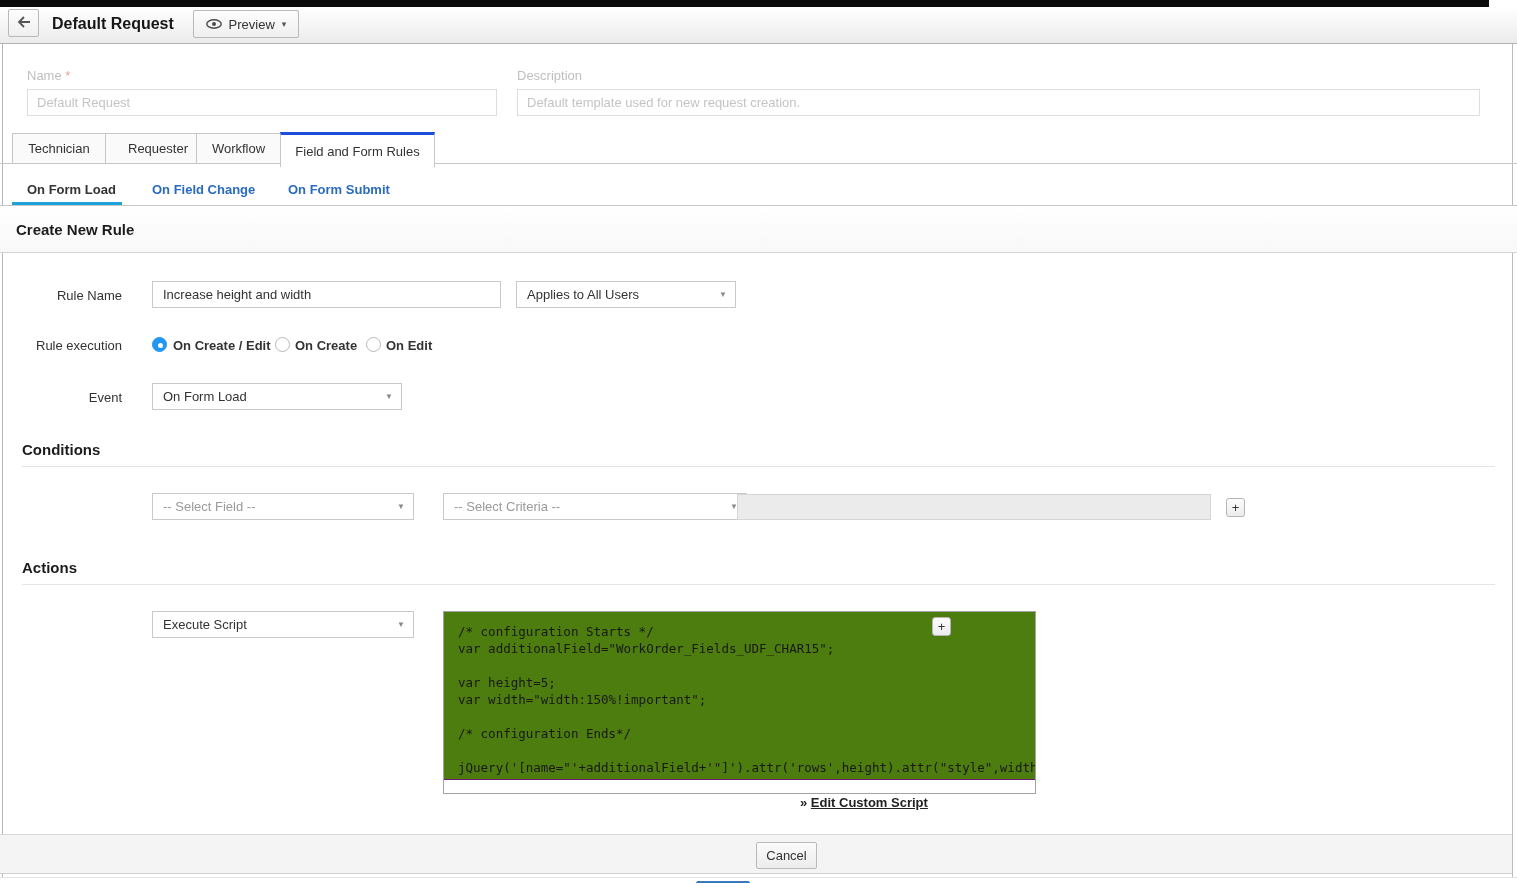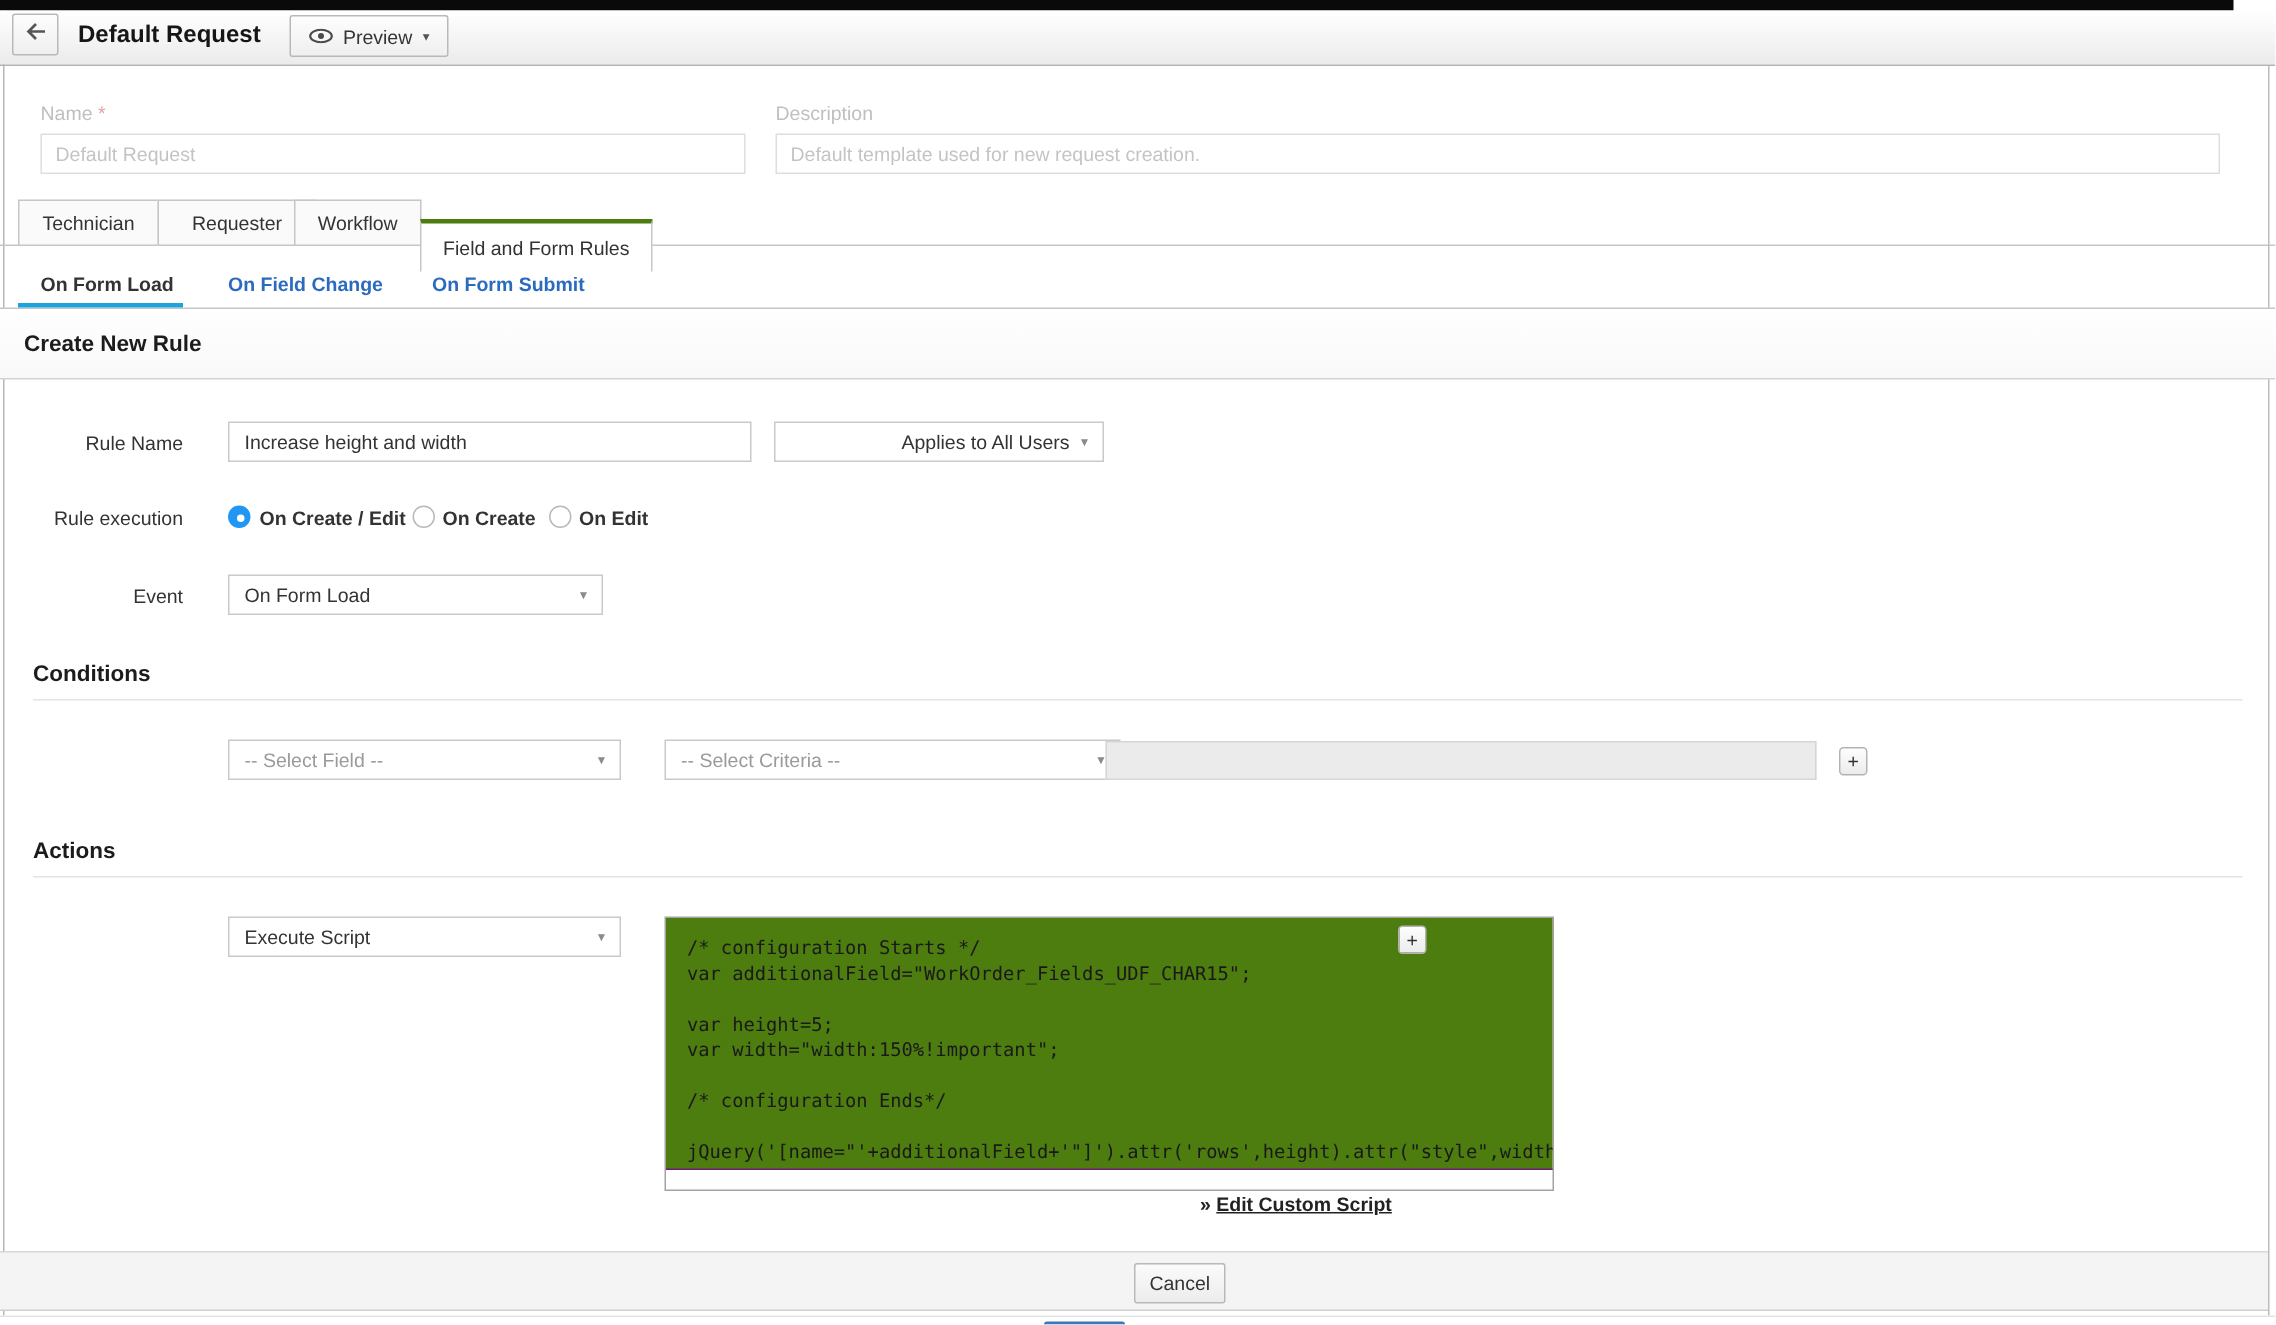--- a/index.html
+++ b/index.html
@@ -48,23 +48,23 @@
   #desc-input { left:517px; width:963px; }
 
   
   #tabsline { left:0; top:163px; width:1517px; height:1px; background:#c6c6c6; }
   .tab { top:133px; height:31px; border:1px solid #c6c6c6; background:#fafafa;
     display:flex; align-items:center; justify-content:center;
     font-size:13px; color:#333; cursor:pointer; z-index:1; }
   #tab-technician { left:12px; width:94px; }
   #tab-requester { left:105px; width:106px;justify-content:center; }
   #tab-workflow { left:196px; width:85px; }
-  #tab-ffr { left:280px; top:146px; width:155px; height:35px;
+  #tab-ffr { left:280px; top:132px; width:155px; height:35px;
     background:#fff; border:1px solid #c6c6c6; border-bottom:none;
-    border-top:3px solid #4d7c0f; z-index:2;
+    border-top:3px solid #1d4ed8; z-index:2;
     display:flex; align-items:center; justify-content:center;
     font-size:13px; color:#333; cursor:pointer; }
 
   
   #subtabsline { left:0; top:205px; width:1517px; height:1px; background:#c6c6c6; }
   .subtab { top:182px; font-size:13px; font-weight:600; cursor:pointer; }
   #subtab-load { left:27px; color:#333; }
   #subtab-underline { left:12px; top:202px; width:110px; height:3px; background:#1ea3dd; z-index:2; }
   #subtab-change { left:152px; color:#2a6bbf; }
   #subtab-submit { left:288px; color:#2a6bbf; }
@@ -79,21 +79,21 @@
   .form-label { width:122px; text-align:right; font-size:13px; color:#333; }
   #rule-name-label { left:0; top:288px; }
   #rule-name-input { left:152px; top:281px; width:349px; height:27px;
     border:1px solid #c9c9c9; font-family:"Liberation Sans",sans-serif;
     font-size:13px; color:#333; padding:0 10px; outline:none; }
   .select { height:27px; border:1px solid #c9c9c9; background:#fff;
     display:flex; align-items:center; font-size:13px; color:#333;
     padding:0 22px 0 10px; position:absolute; cursor:pointer; }
   .select .caret { position:absolute; right:8px; font-size:8px; color:#8a8a8a; }
   .select.placeholder { color:#9a9a9a; }
-  #applies-select { left:516px; top:281px; width:220px;justify-content:flex-end; }
+  #applies-select { left:516px; top:281px; width:220px; }
 
   #rule-exec-label { left:0; top:338px; }
   .radio { position:absolute; top:337px; width:15px; height:15px; border-radius:50%;
     border:1px solid #b9b9b9; background:#fff; cursor:pointer; }
   .radio.selected { border-color:#2196f3; background:#2196f3; }
   .radio.selected::after { content:""; position:absolute; left:5px; top:5px;
     width:5px; height:5px; border-radius:50%; background:#fff; }
   .radio-label { position:absolute; top:338px; font-size:13px; font-weight:600; color:#333; }
   #radio1 { left:152px; } #radio1-label { left:173px; }
   #radio2 { left:275px; } #radio2-label { left:295px; }

